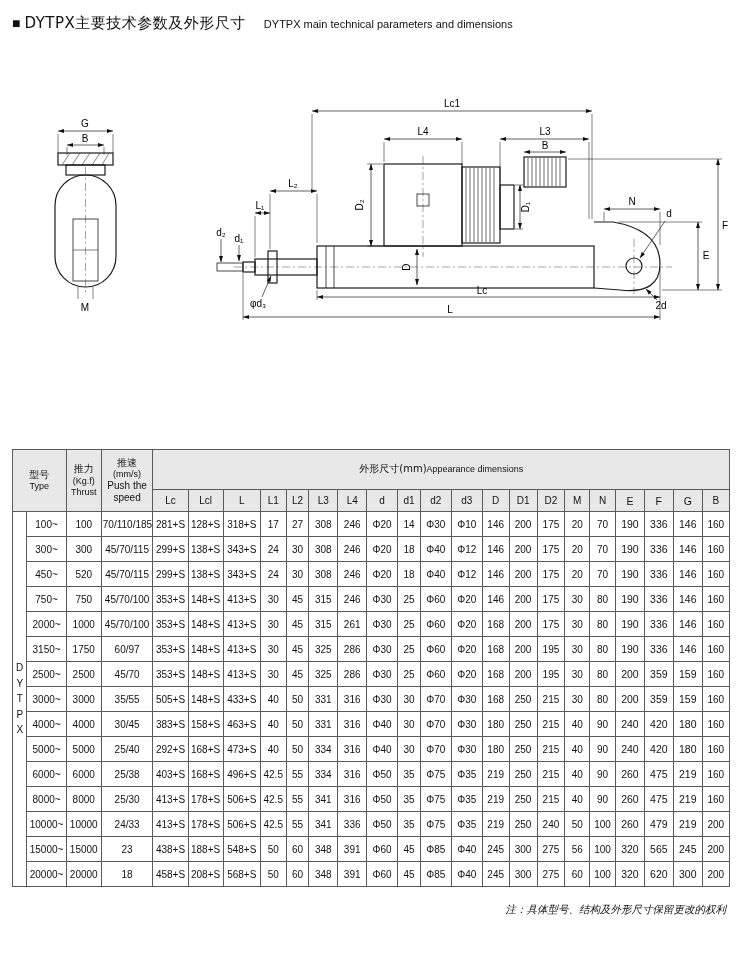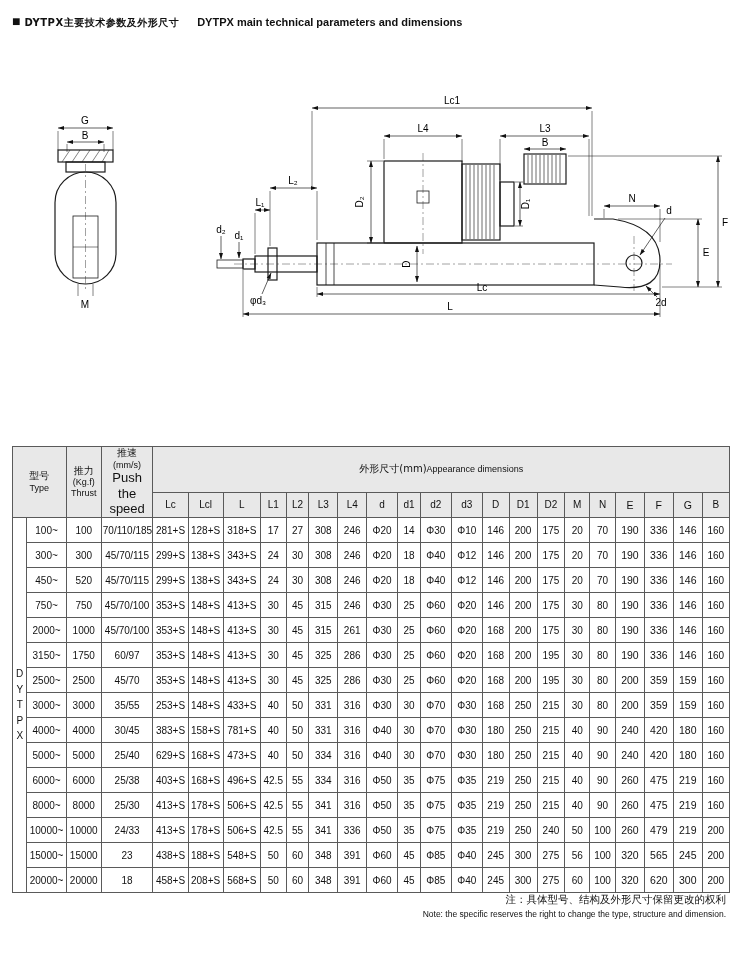--- a/index.html
+++ b/index.html
@@ -7,22 +7,22 @@
   body {
     width:742px; height:971px;
     font-family:"Liberation Sans", sans-serif;
     color:#111; position:relative; overflow:hidden;
   }
   .page { width:742px; height:971px; padding:12px 12px 0 12px; }
 
   
   .hdr { display:flex; align-items:baseline; gap:4px; margin-top:2px; }
   .bullet { font-size:14px; font-weight:bold; line-height:1; }
-  .t-zh { font-size:10px; font-weight:bold; letter-spacing:0.5px; font-family:"DejaVu Sans",sans-serif; }
-  .t-en { font-size:11px; font-weight:bold; margin-left:14px; }
+  .t-zh { font-size:15px; font-weight:normal; letter-spacing:0.5px; font-family:"DejaVu Sans",sans-serif; }
+  .t-en { font-size:11px; font-weight:normal; margin-left:14px; }
 
   
   svg.draw { display:block; margin-top:16px; }
   .ol  { fill:none; stroke:#1c1c1c; stroke-width:1.2; }
   .ol2 { fill:none; stroke:#1c1c1c; stroke-width:0.8; }
   .dl  { fill:none; stroke:#1c1c1c; stroke-width:0.7; }
   .ext { fill:none; stroke:#1c1c1c; stroke-width:0.55; }
   .cl  { fill:none; stroke:#555; stroke-width:0.55; stroke-dasharray:8 3 2 3; }
   .fin { stroke:#1c1c1c; stroke-width:0.65; }
   .lbl { font-family:"Liberation Sans",sans-serif; font-size:10px; fill:#000; }
@@ -36,26 +36,26 @@
   .params th, .params td {
     border:1px solid #5a5a5a; text-align:center; vertical-align:middle;
     padding:0 1px; overflow:hidden;
   }
   .params thead th { background:#e8e8e8; font-weight:normal; }
   .params thead tr:first-child th { height:40px; }
   .params thead tr:nth-child(2) th { height:22px; }
   .params tbody td { height:25px; background:#fff; }
   .hzh { font-size:10px; line-height:1.25; font-family:"DejaVu Sans",sans-serif; }
   .hen { font-size:9px; line-height:1.2; }
-  .hen-sm { font-size:13px; line-height:1.2; }
+  .hen-sm { font-size:10px; line-height:1.2; }
   .bcol { font-weight:400; font-size:10.5px; }
   .vcell { white-space:pre-line; line-height:1.55; font-size:10px; }
 
   
-  .notes { text-align:right; padding-right:4px; }
+  .notes { margin-top:16px; text-align:right; padding-right:4px;font-style:italic; }
   .note-zh { font-size:10.5px; font-family:"DejaVu Sans",sans-serif; }
   .note-en { font-size:8.5px; margin-top:2px; }
 </style>
 </head>
 <body>
 
 <div class="page">
 
   <div class="hdr">
     <span class="bullet">■</span>
@@ -468,21 +468,21 @@
           <td>80</td>
           <td class="bcol">200</td>
           <td class="bcol">359</td>
           <td class="bcol">159</td>
           <td>160</td>
         </tr>
         <tr>
           <td>3000~</td>
           <td>3000</td>
           <td>35/55</td>
-          <td>253+S</td>
+          <td>505+S</td>
           <td>148+S</td>
           <td>433+S</td>
           <td>40</td>
           <td>50</td>
           <td>331</td>
           <td>316</td>
           <td>Φ30</td>
           <td>30</td>
           <td>Φ70</td>
           <td>Φ30</td>
@@ -495,21 +495,21 @@
           <td class="bcol">359</td>
           <td class="bcol">159</td>
           <td>160</td>
         </tr>
         <tr>
           <td>4000~</td>
           <td>4000</td>
           <td>30/45</td>
           <td>383+S</td>
           <td>158+S</td>
-          <td>781+S</td>
+          <td>463+S</td>
           <td>40</td>
           <td>50</td>
           <td>331</td>
           <td>316</td>
           <td>Φ40</td>
           <td>30</td>
           <td>Φ70</td>
           <td>Φ30</td>
           <td>180</td>
           <td>250</td>
@@ -518,21 +518,21 @@
           <td>90</td>
           <td class="bcol">240</td>
           <td class="bcol">420</td>
           <td class="bcol">180</td>
           <td>160</td>
         </tr>
         <tr>
           <td>5000~</td>
           <td>5000</td>
           <td>25/40</td>
-          <td>629+S</td>
+          <td>292+S</td>
           <td>168+S</td>
           <td>473+S</td>
           <td>40</td>
           <td>50</td>
           <td>334</td>
           <td>316</td>
           <td>Φ40</td>
           <td>30</td>
           <td>Φ70</td>
           <td>Φ30</td>
@@ -669,16 +669,15 @@
           <td class="bcol">320</td>
           <td class="bcol">620</td>
           <td class="bcol">300</td>
           <td>200</td>
         </tr>
       </tbody>
   </table>
 
   <div class="notes">
     <div class="note-zh">注：具体型号、结构及外形尺寸保留更改的权利</div>
-    <div class="note-en">Note: the specific reserves the right to change the type, structure and dimension.</div>
   </div>
 
 </div>
 
 </body></html>

